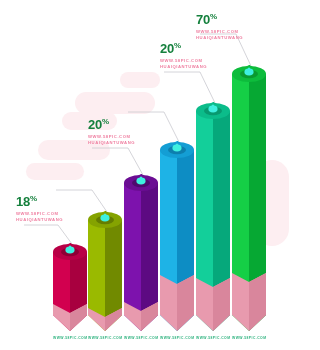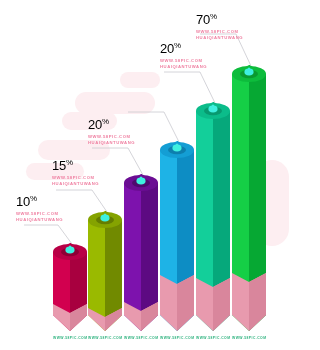--- a/index.html
+++ b/index.html
@@ -15,21 +15,21 @@
   
   .blob{position:absolute;background:#fdeef1;border-radius:40px;z-index:0;}
 
   
   .leader{position:absolute;z-index:3;overflow:visible;}
   .leader line{stroke:#c9c9cf;stroke-width:.8;fill:none;}
 
   
   .callout{position:absolute;z-index:6;white-space:nowrap;}
   .pct{
-    font-size:13px;font-weight:normal;color:#000000;
+    font-size:13px;font-weight:bold;color:#15803d;
     letter-spacing:-.3px;line-height:12px;
   }
   .pct .sign{font-size:8px;vertical-align:super;}
   .sub{
     margin-top:3px;
     font-size:4.2px;font-weight:bold;color:#ef7ea0;
     line-height:5.6px;letter-spacing:.55px;
   }
 
   
@@ -165,34 +165,27 @@
         <polygon points="17,217 34,208 34,250 17,266" fill="#d9869c"></polygon>
         <ellipse cx="17" cy="9" rx="17" ry="8" fill="#0dbc3c"></ellipse>
         <ellipse cx="17" cy="9" rx="9" ry="4.2" fill="#0a9a30"></ellipse>
         <ellipse cx="17" cy="7" rx="4.6" ry="3.4" fill="#3ff0e0"></ellipse>
         <path d="M14.4 7 Q17 -2 19.6 7 Z" fill="#3ff0e0"></path>
       </svg>
     </div>
   </div>
 
   <div class="callout" style="left:16px;top:193px;">
-    <div class="pct"><span>10</span><span class="sign">%</span></div>
-    <div class="sub">
-      <div>WWW.58PIC.COM</div>
-      <div>HUAIQIANTUWANG</div>
-    </div>
-  </div>
-
-  <div class="callout" style="left:52px;top:157px;">
-    <div class="pct"><span>15</span><span class="sign">%</span></div>
-    <div class="sub">
-      <div>WWW.58PIC.COM</div>
-      <div>HUAIQIANTUWANG</div>
-    </div>
-  </div>
+    <div class="pct"><span>18</span><span class="sign">%</span></div>
+    <div class="sub">
+      <div>WWW.58PIC.COM</div>
+      <div>HUAIQIANTUWANG</div>
+    </div>
+  </div>
+
 
   <div class="callout" style="left:88px;top:116px;">
     <div class="pct"><span>20</span><span class="sign">%</span></div>
     <div class="sub">
       <div>WWW.58PIC.COM</div>
       <div>HUAIQIANTUWANG</div>
     </div>
   </div>
 
 

